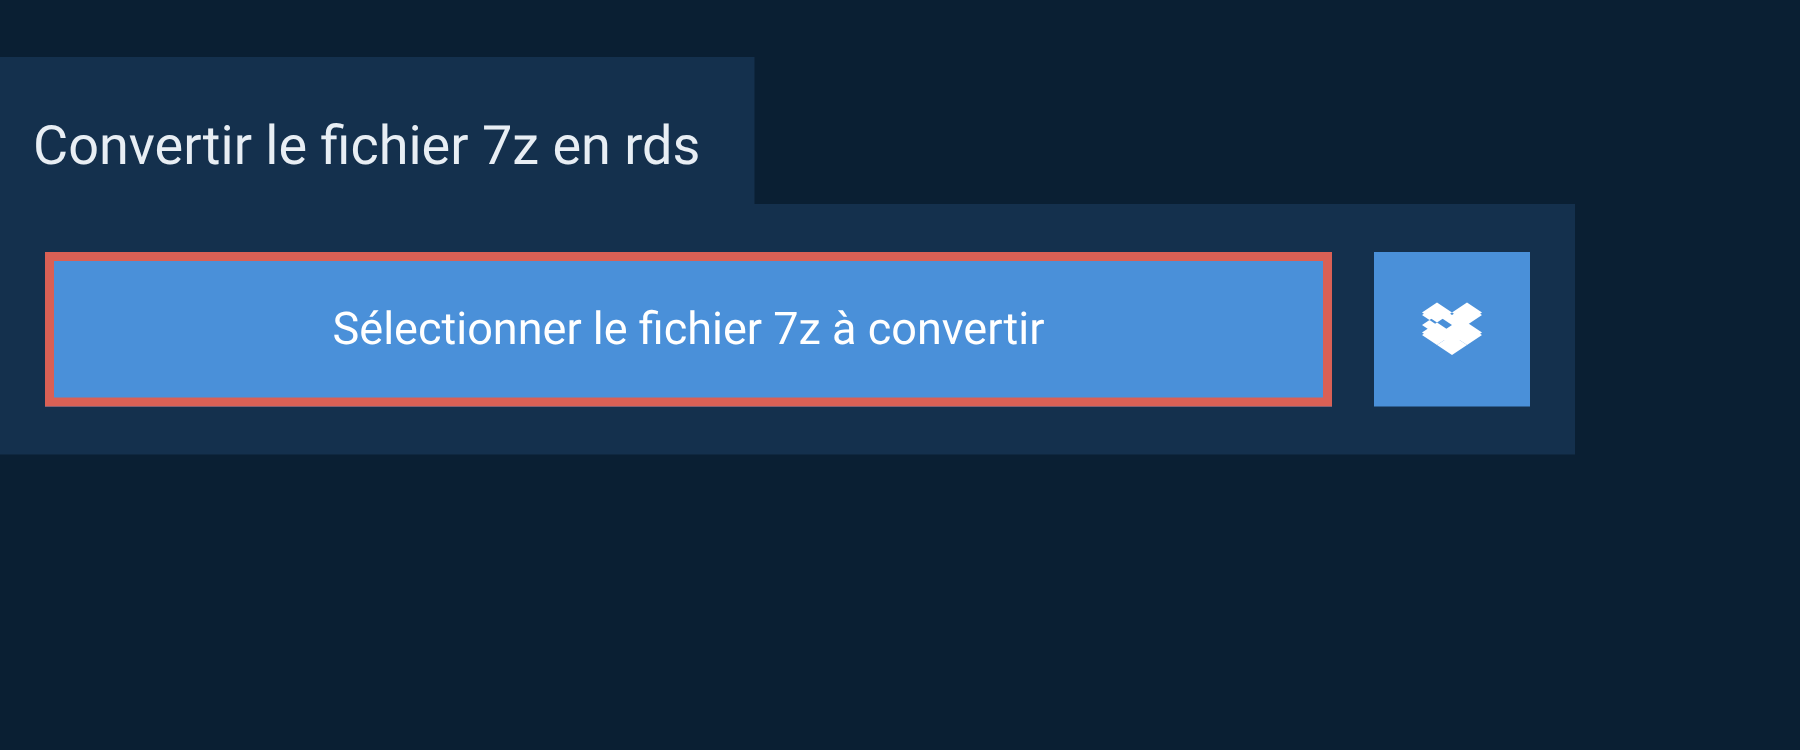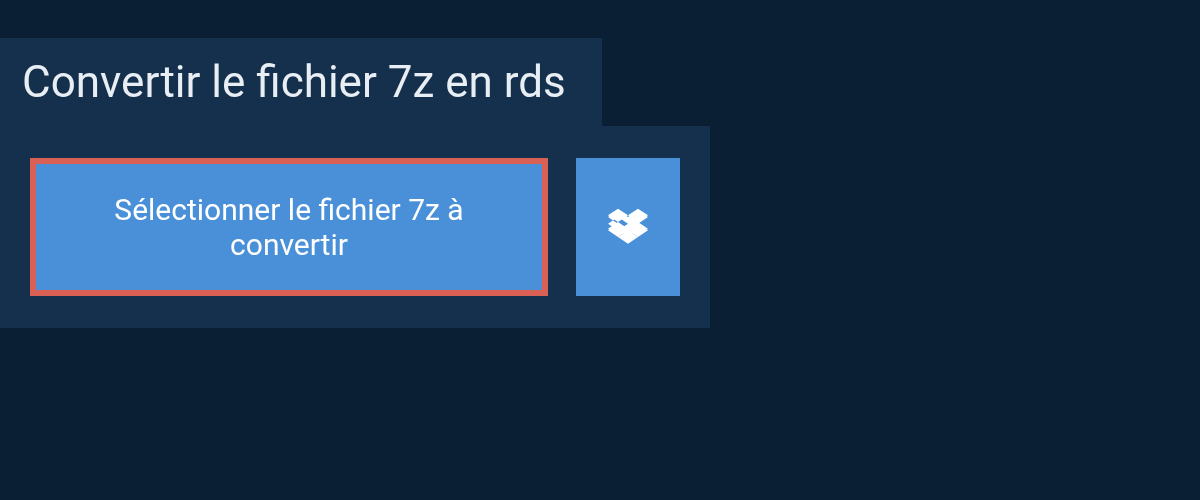--- a/index.html
+++ b/index.html
@@ -16,28 +16,29 @@
     }
     .header-tab {
       background: #14304d;
       display: inline-block;
       padding: 18px 36px 18px 22px;
       margin-top: 38px;
       margin-left: 0;
     }
     .header-tab h1 {
       color: #e8eef4;
-      font-size: 44px;
+      font-size: 36px;
       font-weight: 400;
+      margin-top: 20px;
     }
     .panel {
       background: #14304d;
       margin-top: 0;
       padding: 32px 30px;
-      width: 710px;
+      width: 1050px;
       display: flex;
       gap: 28px;
       align-items: stretch;
     }
     .select-button {
       flex: 1;
       background: #4a90d9;
       border: 6px solid #d96055;
       color: #ffffff;
       font-size: 30px;

